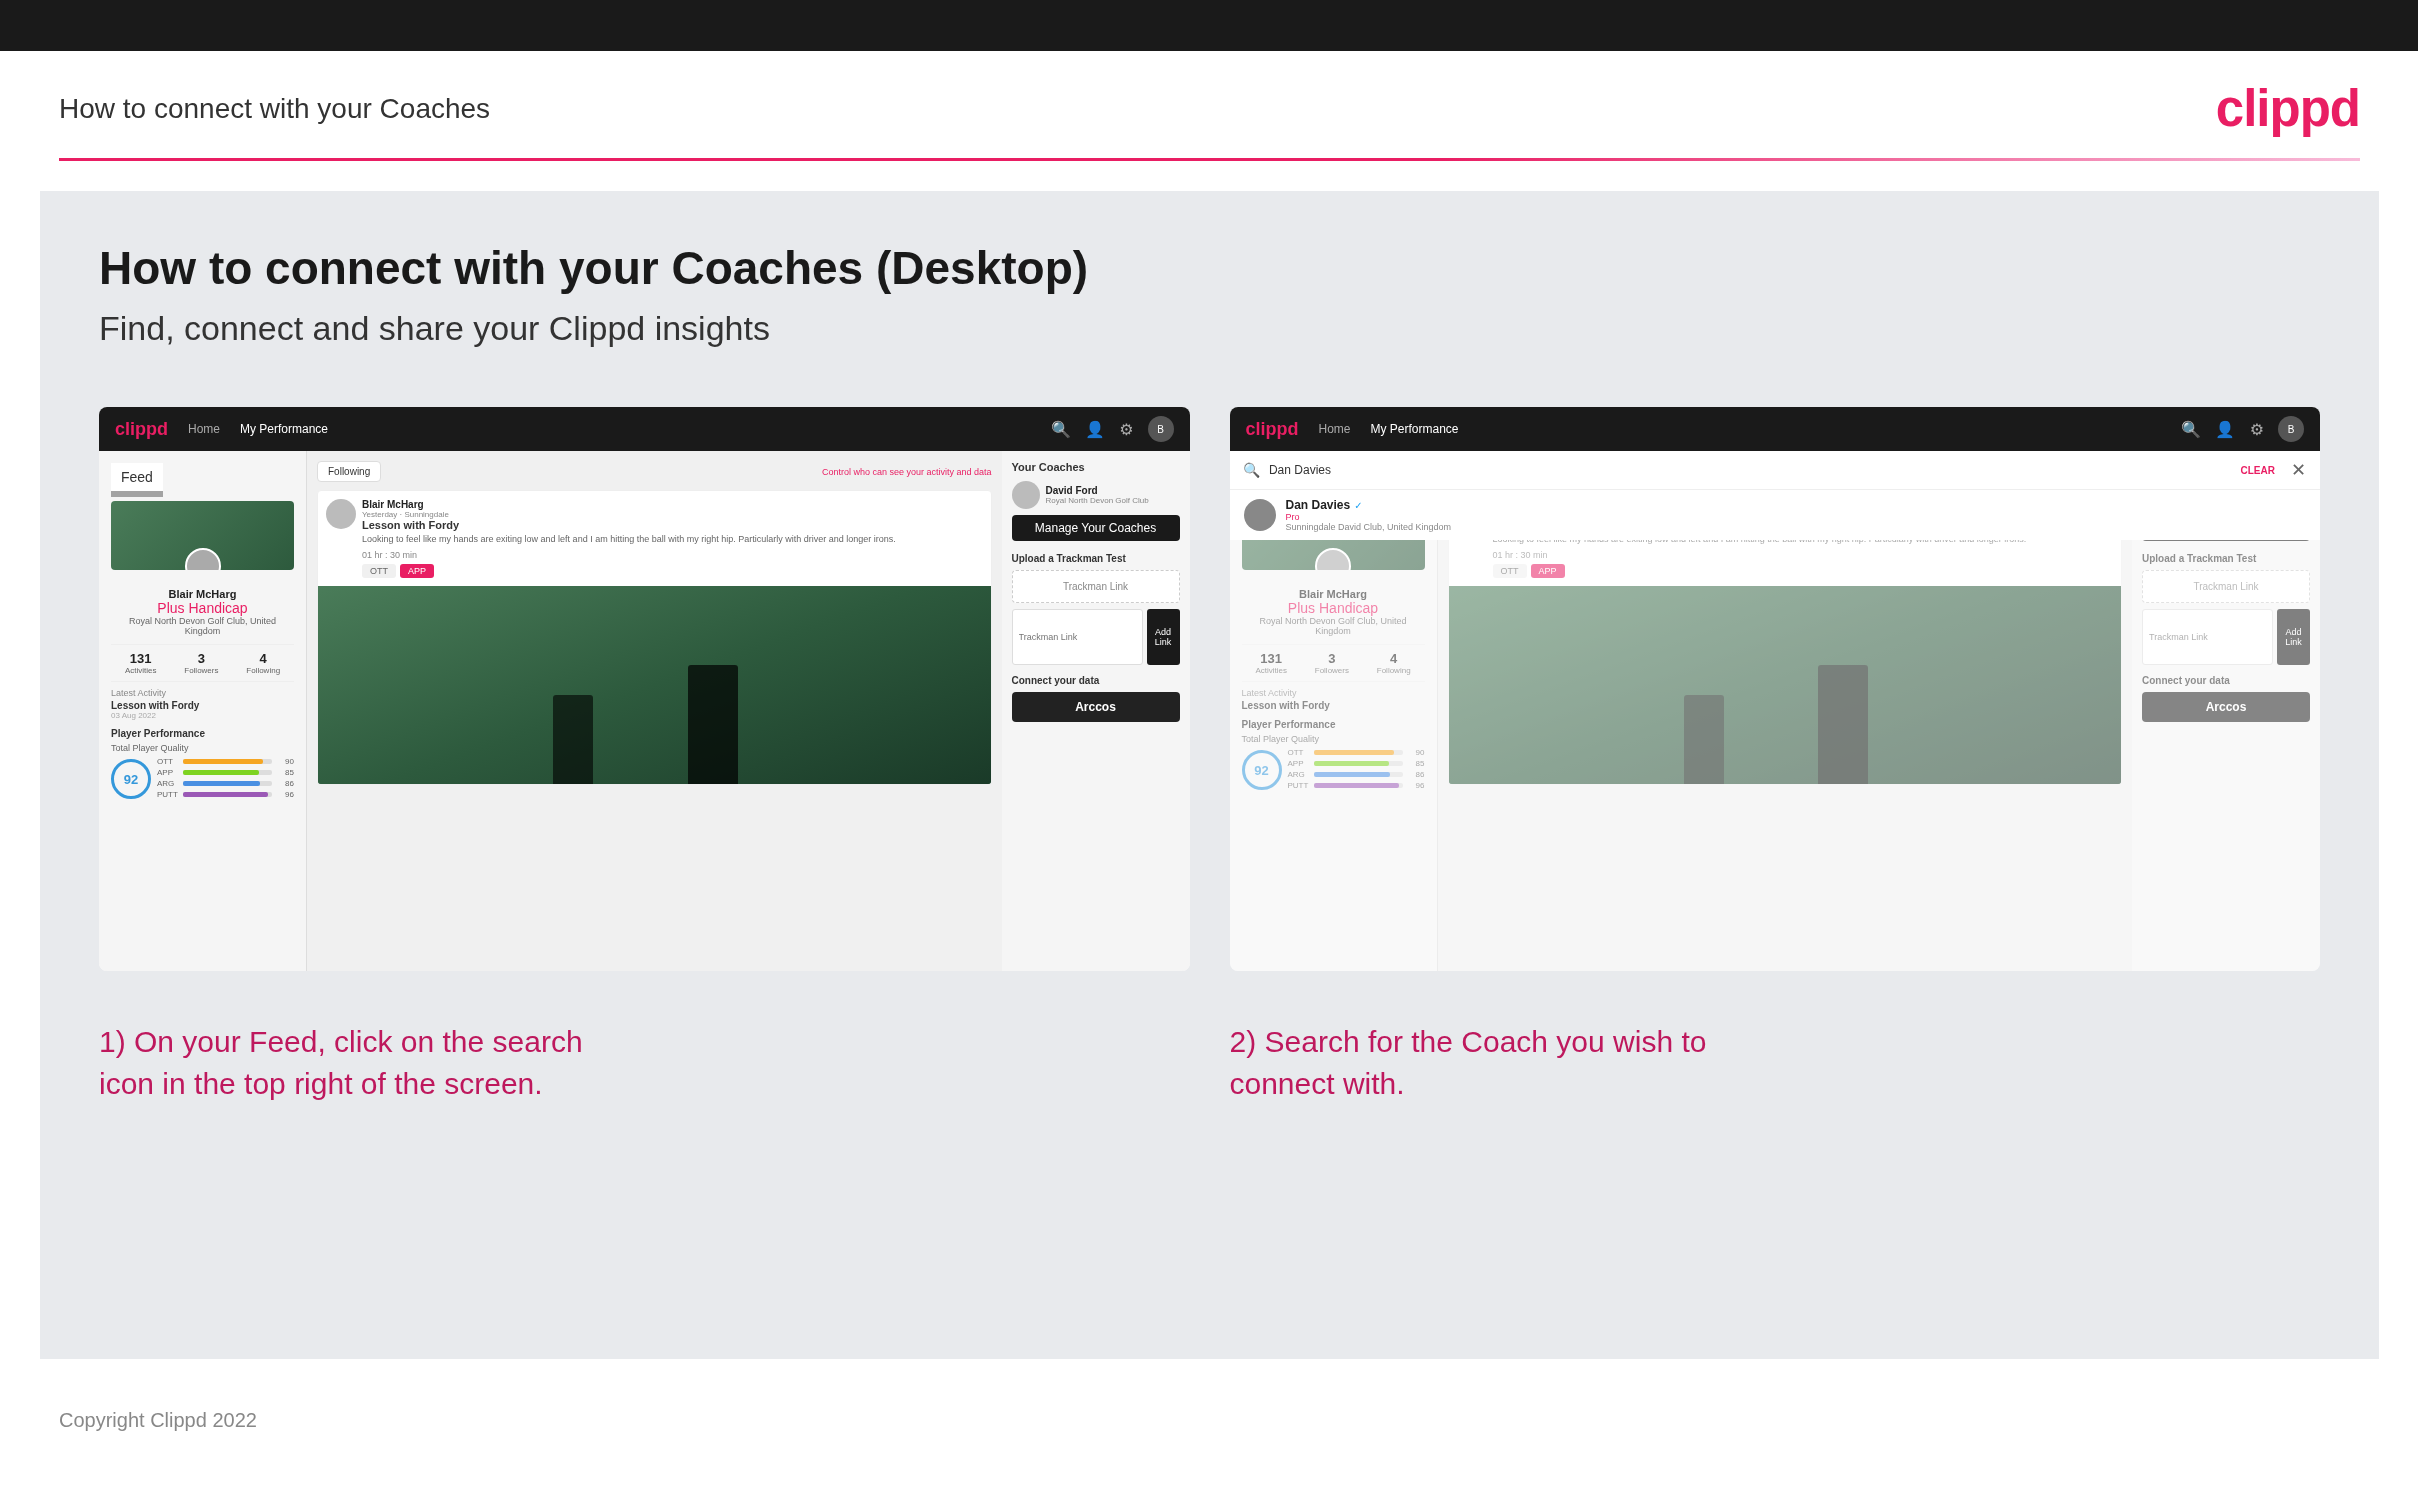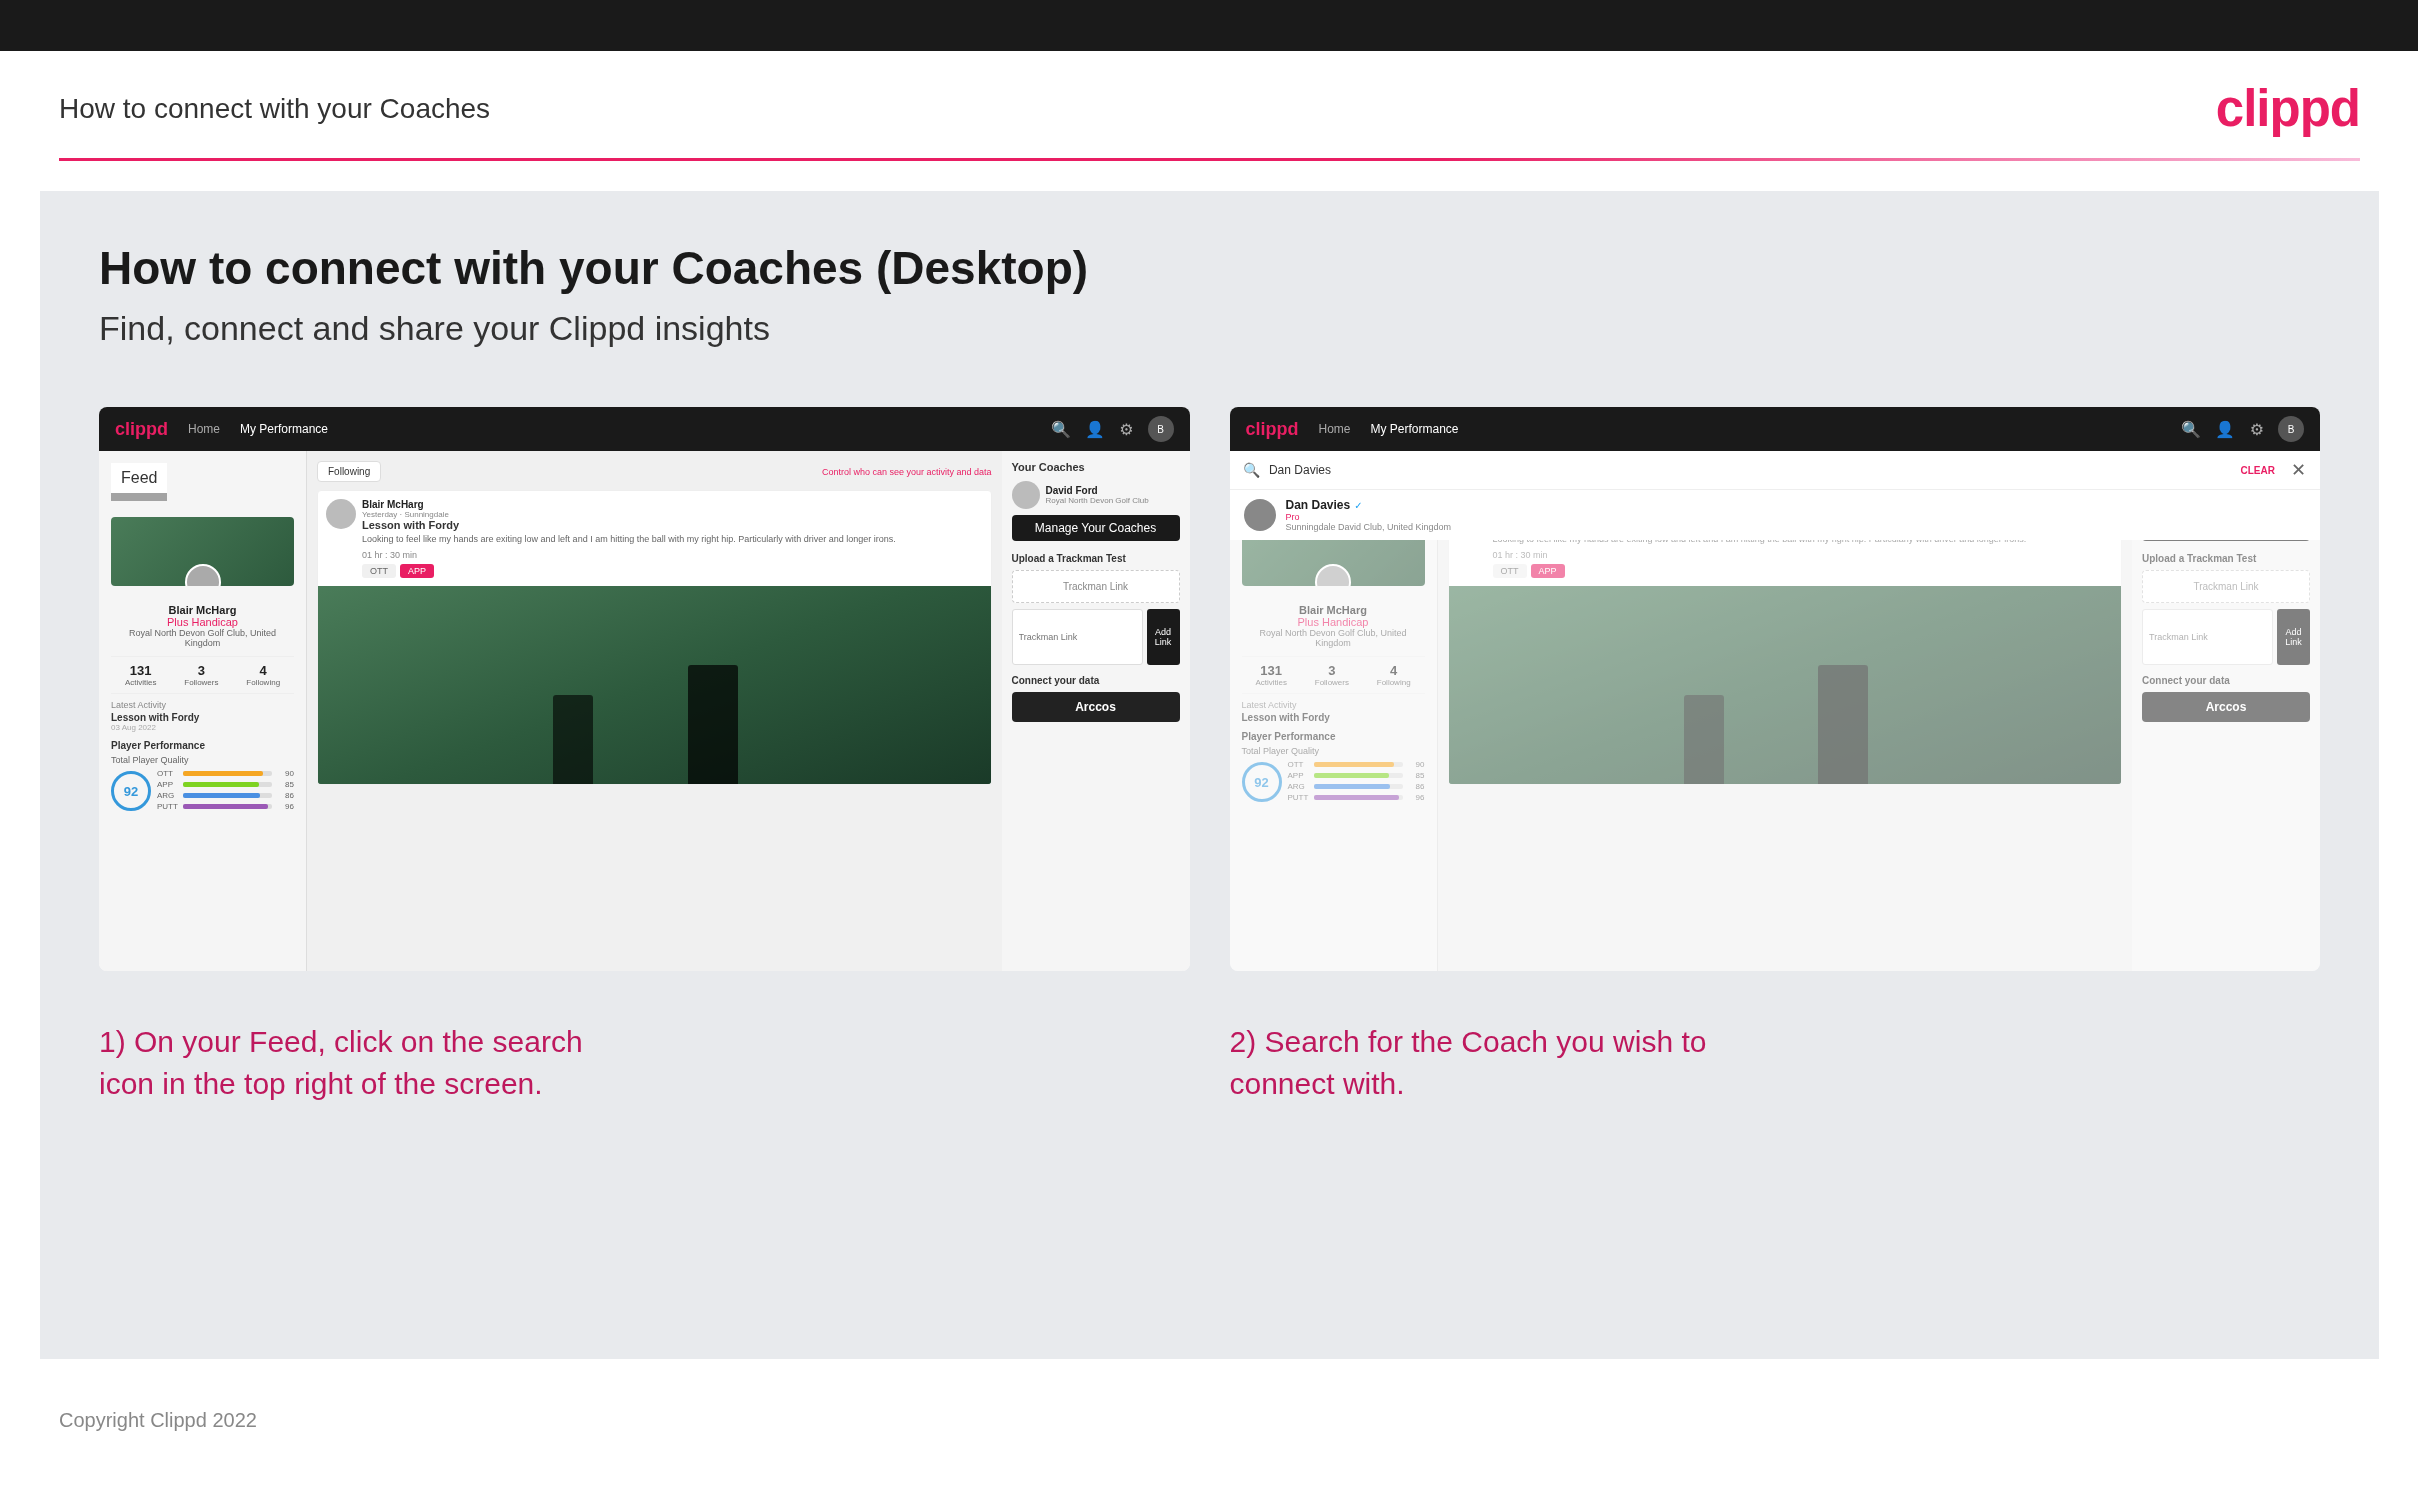--- a/index.html
+++ b/index.html
@@ -150,25 +150,25 @@
     
     .app-left {
       width: 208px;
       flex-shrink: 0;
       background: #f5f5f5;
       border-right: 1px solid #ddd;
       padding: 12px;
     }
     .feed-tab {
       background: #fff;
-      border-bottom: 8px solid #a3a3a3;
+      border-bottom: 6px solid #a3a3a3;
       padding: 6px 10px;
-      font-size: 16px;
+      font-size: 14px;
       color: #333;
-      margin-bottom: 16px;
+      margin-bottom: 4px;
       width: fit-content;
     }
     .user-banner {
       background: #555;
       height: 69px;
       border-radius: 4px;
       margin-bottom: 8px;
       position: relative;
       overflow: hidden;
     }
@@ -188,21 +188,21 @@
       left: 50%;
       transform: translateX(-50%);
     }
     .user-info {
       text-align: center;
       margin-top: 18px;
       padding-bottom: 8px;
       border-bottom: 1px solid #eee;
     }
     .user-name { font-weight: 700; font-size: 11px; color: #222; }
-    .user-sub { font-size: 11px; color: #e91e63; }
+    .user-sub { font-size: 14px; color: #e91e63; }
     .user-club { font-size: 9px; color: #666; }
     .user-stats {
       display: flex;
       justify-content: space-around;
       padding: 6px 0;
       border-bottom: 1px solid #eee;
       margin-bottom: 6px;
     }
     .stat-item { text-align: center; }
     .stat-num { font-weight: 700; font-size: 13px; color: #222; }

